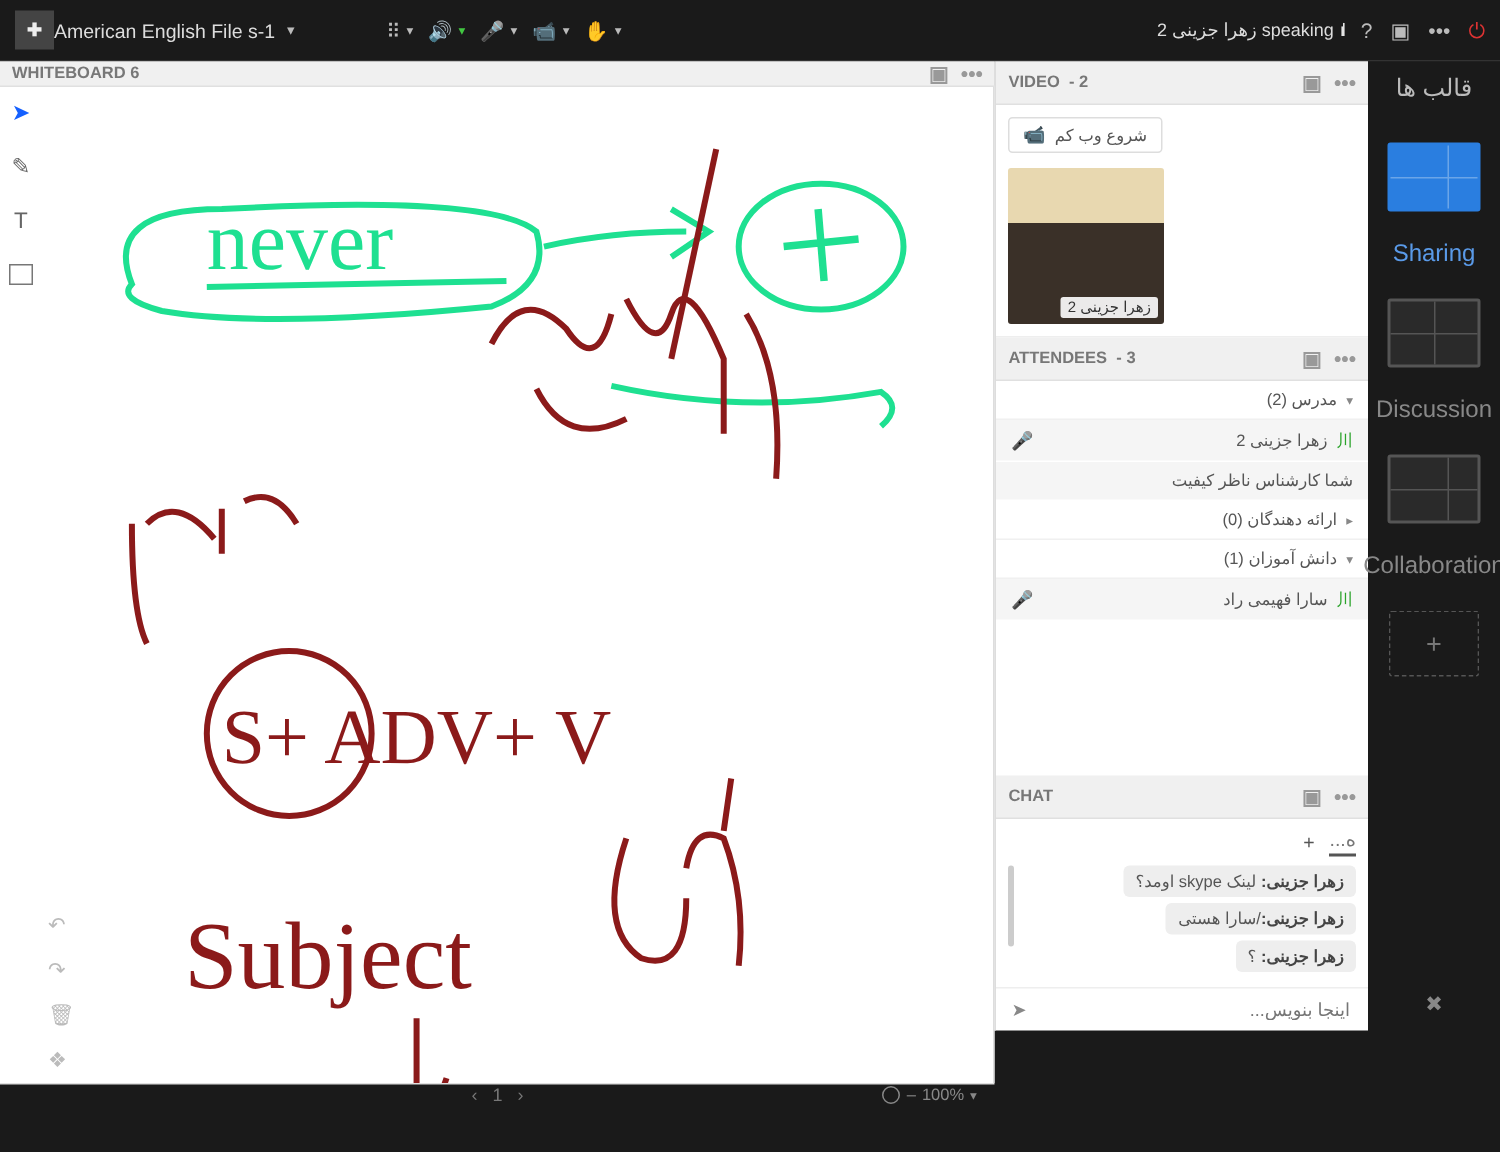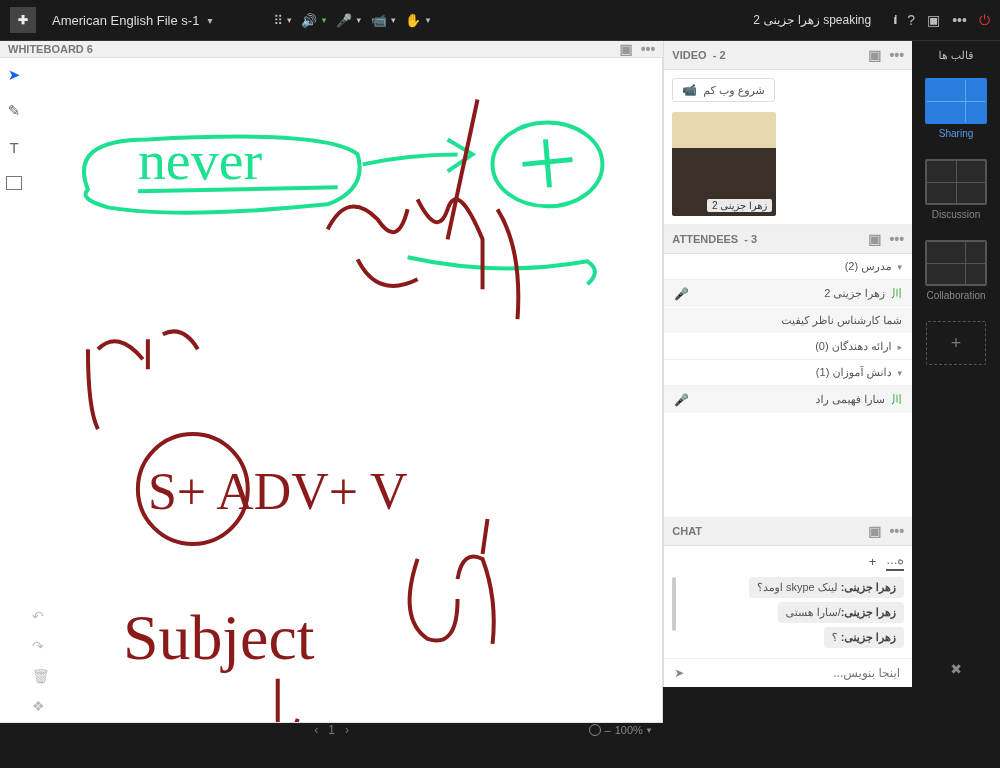--- a/index.html
+++ b/index.html
@@ -1,26 +1,26 @@
 <!DOCTYPE html>
 <html><head>
 <meta charset="utf-8">
 <style>
 html,body{margin:0;padding:0;width:1000px;height:768px;overflow:hidden;font-family:"Segoe UI",Tahoma,Arial,sans-serif;background:#1a1a1a;color:#333;font-size:12px;direction:ltr}
 .topbar{height:40px;background:#1a1a1a;display:flex;align-items:center;padding:0 10px;color:#bbb}
 .topbar .logo{width:26px;height:26px;background:#444;display:flex;align-items:center;justify-content:center;font-weight:bold;color:#eee}
-.topbar .title{margin-left:16px;color:#ddd;font-size:13px}
+.topbar .title{color:#ddd;font-size:13px}
 .topbar .chev{margin-left:8px;font-size:10px}
 .topbar .spacer{flex:1}
 .tb-btn{margin:0 5px;color:#bbb;display:flex;align-items:center;font-size:13px}
 .tb-btn .mini{font-size:9px;margin-left:4px}
 .tb-speaker{color:#42c742}
 .tb-right{display:flex;align-items:center}
 .status-text{color:#ddd;font-size:12px}
-.signal{color:#e5e5e5;margin-left:22px;letter-spacing:-2px}
+.signal{color:#e5e5e5;margin-left:4px;letter-spacing:-2px}
 .ico{margin-left:12px;font-size:14px}
 .hr-top{height:1px;background:#333}
 
 .body-row{display:flex;height:646px}
 .main-col{width:664px;background:#fff;display:flex;flex-direction:column}
 .right-col{width:248px;background:#fff;display:flex;flex-direction:column;border-left:1px solid #ddd}
 .side-col{width:88px;background:#1a1a1a;display:flex;flex-direction:column;align-items:center;padding-top:8px}
 
 .pod-head{height:28px;background:#f0f0f0;border-bottom:1px solid #e0e0e0;display:flex;align-items:center;padding:0 8px;color:#777;font-size:11px;font-weight:600}
 .pod-head .ph-sp{flex:1}
@@ -66,23 +66,23 @@
 .chat-input-row{border-top:1px solid #eee;padding:6px 10px;display:flex;align-items:center;direction:rtl;gap:10px;color:#888}
 .chat-input-row input{flex:1;border:none;outline:none;direction:rtl;font-size:12px;color:#888}
 
 .layout-card{width:58px;height:42px;border:2px solid #555;margin-top:6px;position:relative;border-radius:2px;background:#2a2a2a}
 .layout-card.sel{border-color:#2a7ee0;background:#2a7ee0}
 .layout-card .h{position:absolute;top:50%;left:0;right:0;height:1px;background:#555}
 .layout-card .v{position:absolute;left:65%;top:0;bottom:0;width:1px;background:#555}
 .layout-card.sel .h,.layout-card.sel .v{background:#6ba5e8}
 .layout-card .q{position:absolute;left:50%;top:0;bottom:0;width:1px;background:#555}
 .layout-card.dash{border:1px dashed #555;display:flex;align-items:center;justify-content:center;color:#777;font-size:18px;background:transparent}
-.side-lbl{color:#888;font-size:10px;margin-top:4px;margin-bottom:14px}
+.side-lbl{color:#888;font-size:16px;margin-top:20px;margin-bottom:14px}
 .side-lbl.sel{color:#5a9ae8}
-.side-title{color:#bbb;font-size:11px;margin-bottom:10px;direction:rtl}
+.side-title{color:#bbb;font-size:16px;margin-bottom:20px;direction:rtl}
 
 .side-bot{margin-top:auto;margin-bottom:10px;color:#888;font-size:14px}
 </style>
 </head>
 <body>
 
 <div class="topbar">
   <div class="logo">✚</div>
   <div class="title">American English File s-1</div>
   <div class="chev">▾</div>

